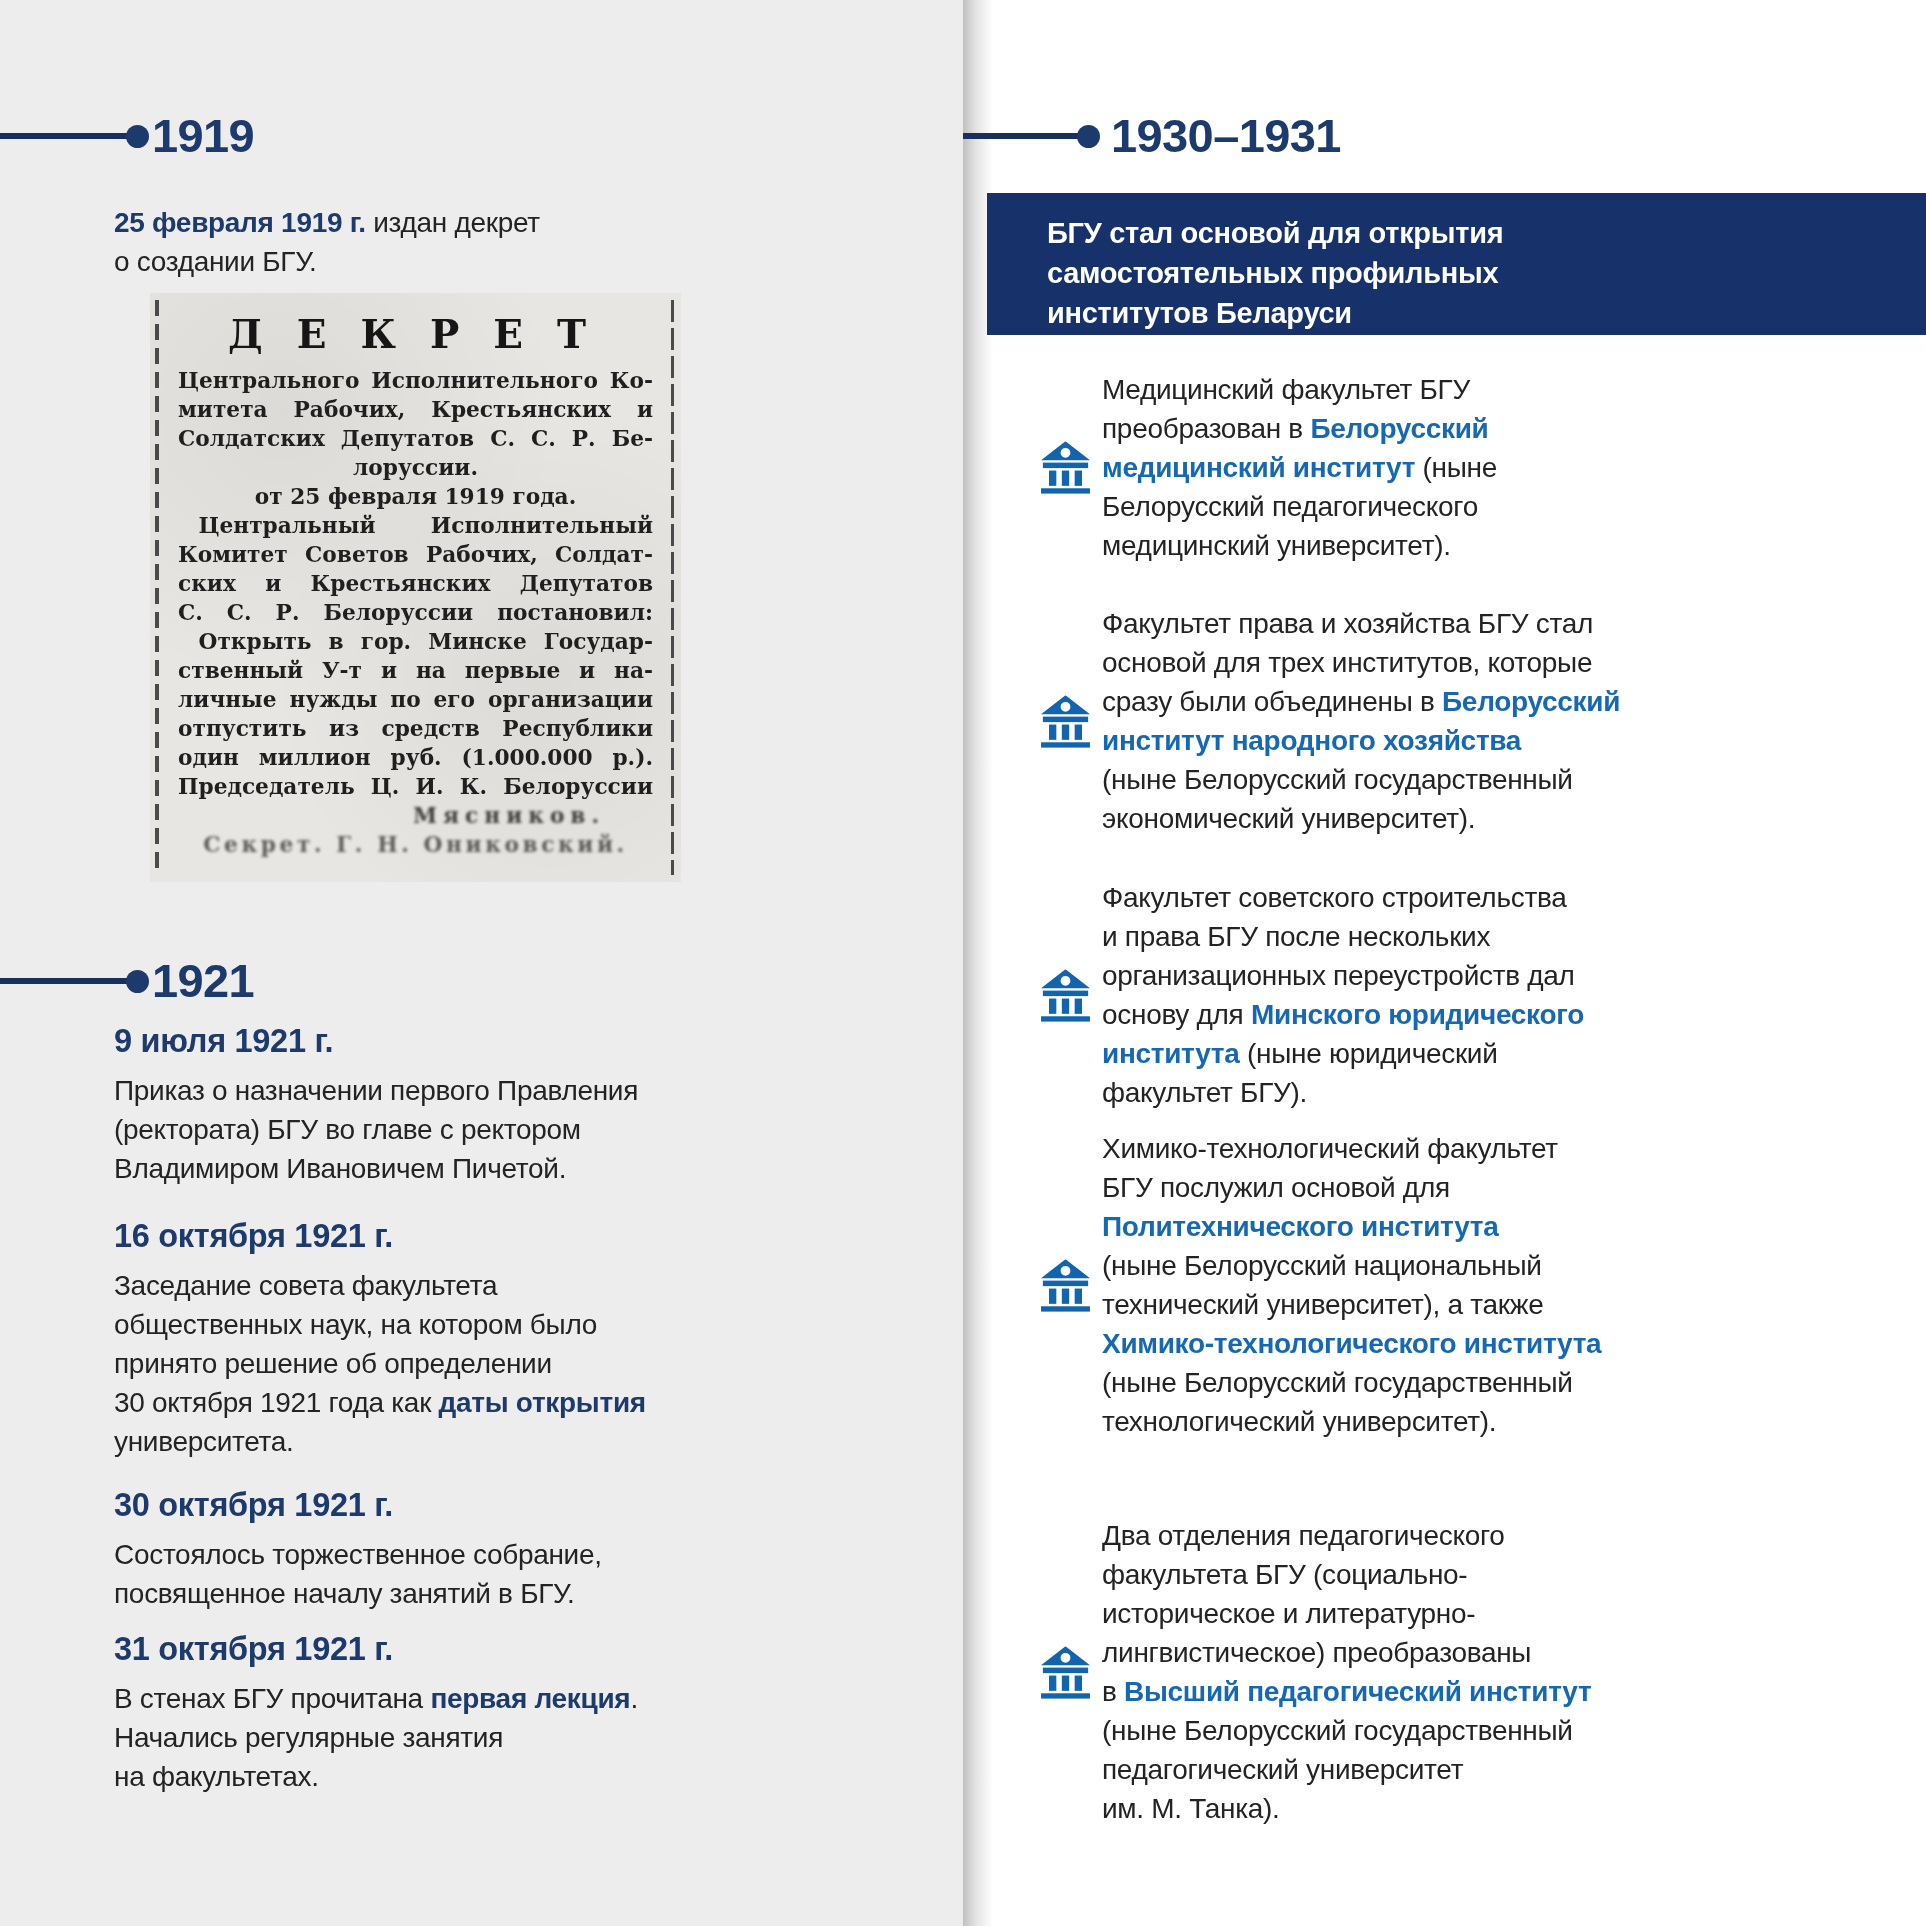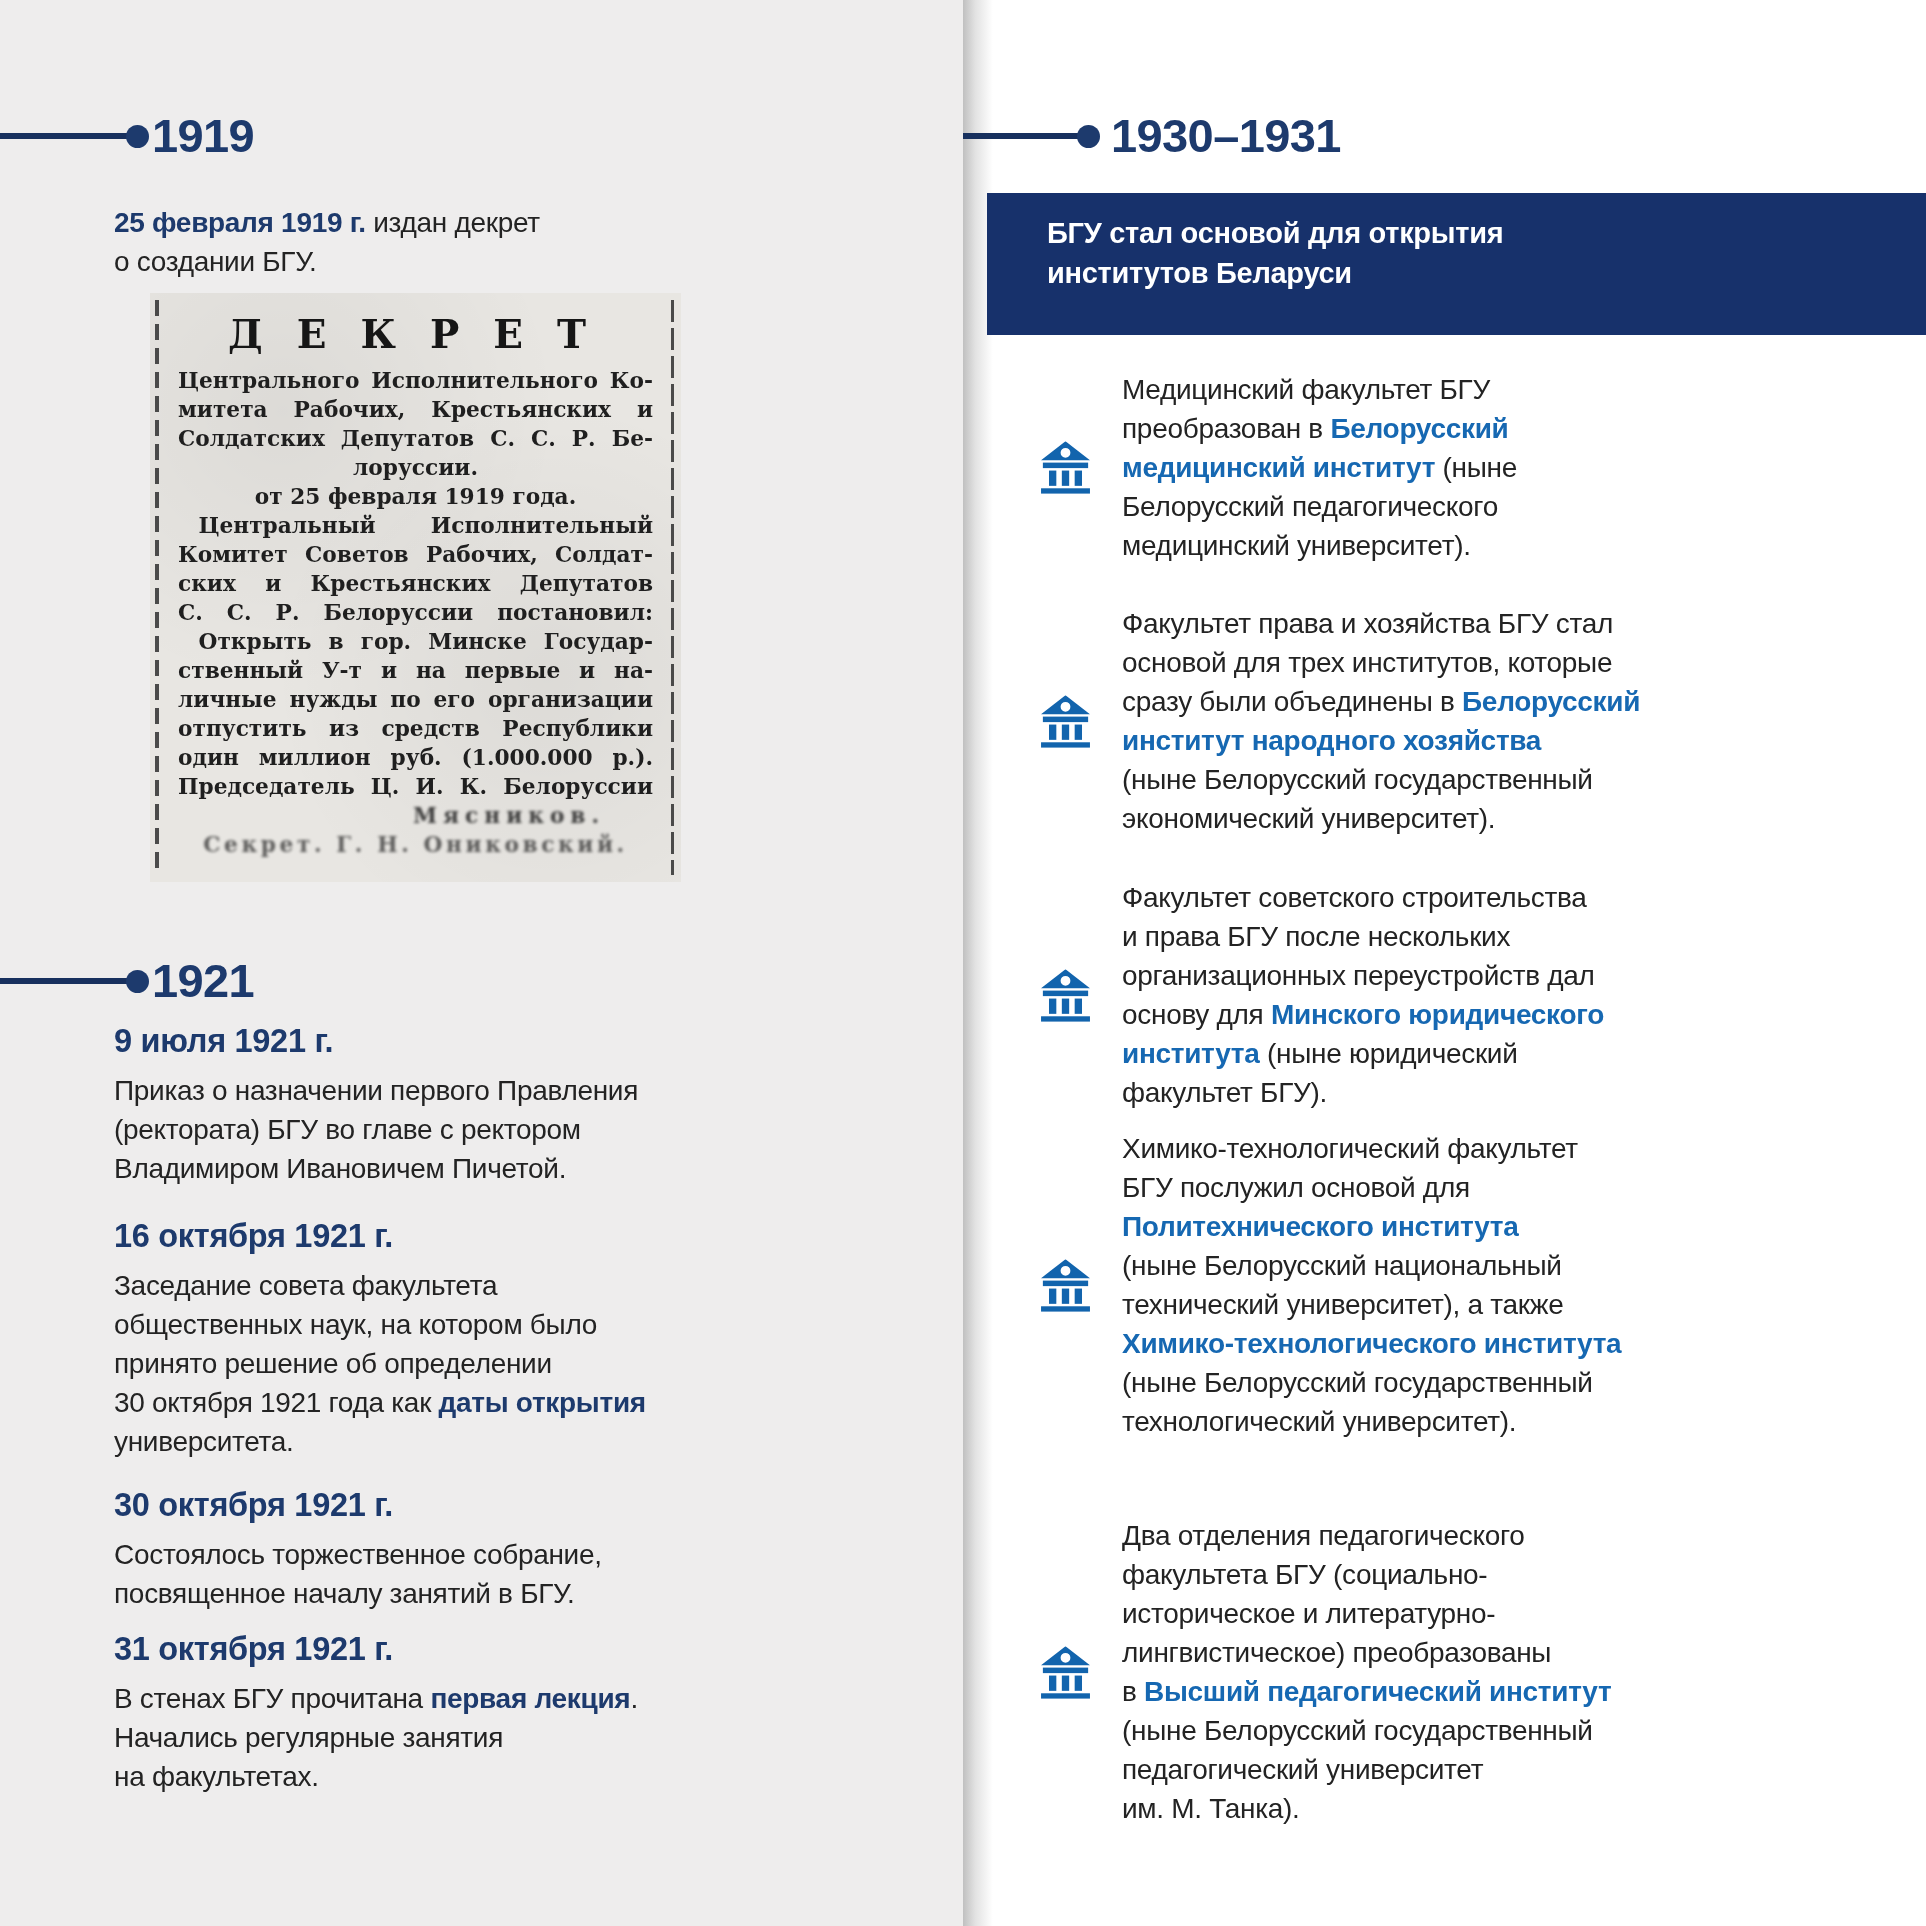--- a/index.html
+++ b/index.html
@@ -60,21 +60,21 @@
   .cl.ind{text-indent:20.5px;}
   .cl.sig1{text-align:right;text-align-last:right;padding-right:48px;filter:blur(1.6px);opacity:.85;letter-spacing:6px;}
   .cl.sig2{text-align:center;text-align-last:center;filter:blur(1.8px);opacity:.7;letter-spacing:3.6px;}
 
   
   #banner{position:absolute;left:987px;top:193px;width:939px;height:142px;box-sizing:border-box;
           background:#17316b;color:#ffffff;font-weight:bold;font-size:29px;line-height:40px;
           padding:20px 56px 0 60px;letter-spacing:-0.3px;}
   #banner .ln{white-space:nowrap;}
 
-  .para{position:absolute;left:1041px;display:flex;align-items:center;gap:32px;}
+  .para{position:absolute;left:1041px;display:flex;align-items:center;gap:12px;}
   .para .icon{width:49px;height:53px;flex:none;}
   .para .icon svg{width:49px;height:53px;fill:#1264ad;}
   .ptxt{font-size:28px;line-height:39px;color:#232323;letter-spacing:-0.3px;}
   .ptxt .ln{white-space:nowrap;}
   .bblue{font-weight:bold;color:#1668b2;}
 
   #p1{top:370px;} #p2{top:604px;} #p3{top:878px;} #p4{top:1129px;} #p5{top:1516px;}
 </style>
 </head>
 <body>
@@ -159,20 +159,21 @@
     <div class="ln">Начались регулярные занятия</div>
     <div class="ln">на факультетах.</div>
   </div>
 
   <div class="tl-line" id="line1930"></div>
   <div class="tl-dot" id="dot1930"></div>
   <div class="year" id="year1930">1930–1931</div>
 
   <div id="banner">
     <div class="ln">БГУ стал основой для открытия</div>
+    <div class="ln">самостоятельных профильных</div>
     <div class="ln">институтов Беларуси</div>
   </div>
 
   <div class="para" id="p1">
     <span class="icon"><svg viewBox="0 0 82 88" width="49" height="53">
           <use href="#bank"></use>
         </svg></span>
     <div class="ptxt">
       <div class="ln">Медицинский факультет БГУ</div>
       <div class="ln"><span>преобразован в </span><span class="bblue">Белорусский</span></div>

